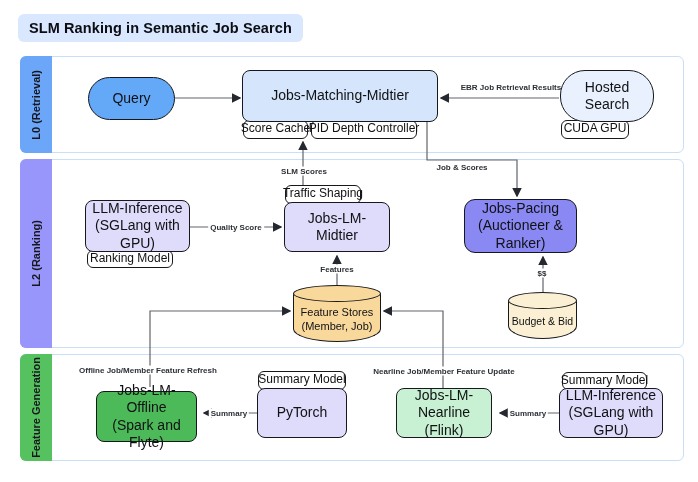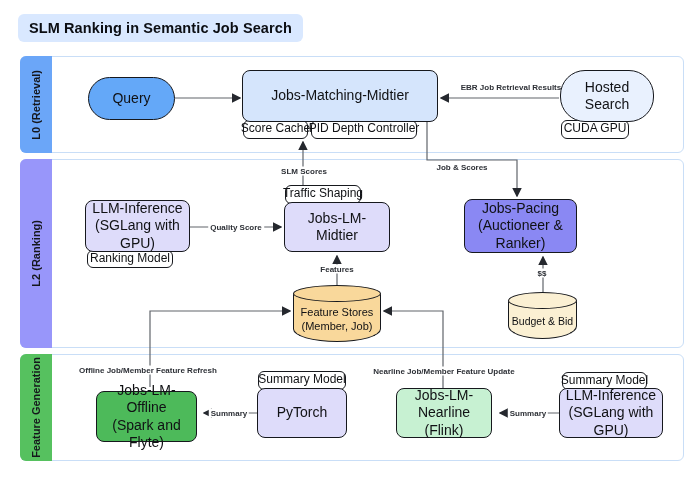--- a/index.html
+++ b/index.html
@@ -140,21 +140,21 @@
     <div>(SGLang with GPU)</div>
   </div>
 
   <div class="badge" style="left:285px; top:185px; width:76px; height:19px;">
     <span>Traffic Shaping</span>
   </div>
   <div class="node-box fill-lav" style="left:284px; top:202px; width:106px; height:50px;">
     <div>Jobs-LM-Midtier</div>
   </div>
 
-  <div class="node-box fill-pacing" style="left:464px; top:199px; width:113px; height:54px;">
+  <div class="node-box fill-pacing" style="left:464px; top:199px; width:113px; height:54px;border-radius:11px;">
     <div>Jobs-Pacing</div>
     <div>(Auctioneer &amp; Ranker)</div>
   </div>
 
   <div class="cylinder cyl-feature" style="left:293px; top:285px; width:88px; height:57px;">
     <div class="cyl-body"></div>
     <div class="cyl-top"></div>
     <div class="cyl-text">
       <div>Feature Stores</div>
       <div>(Member, Job)</div>

